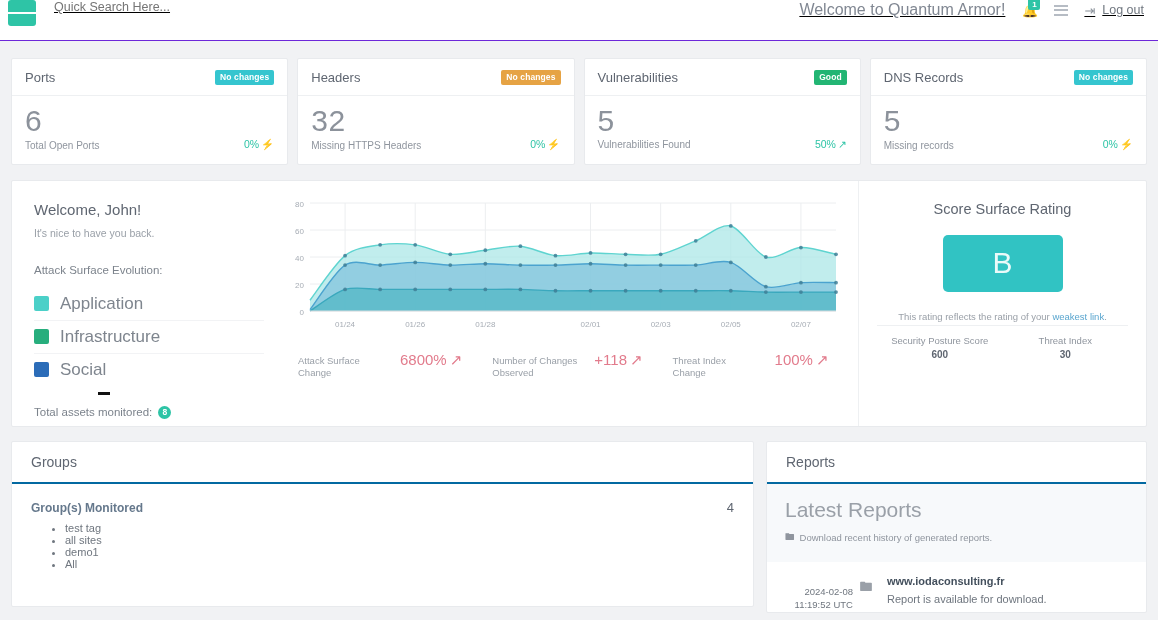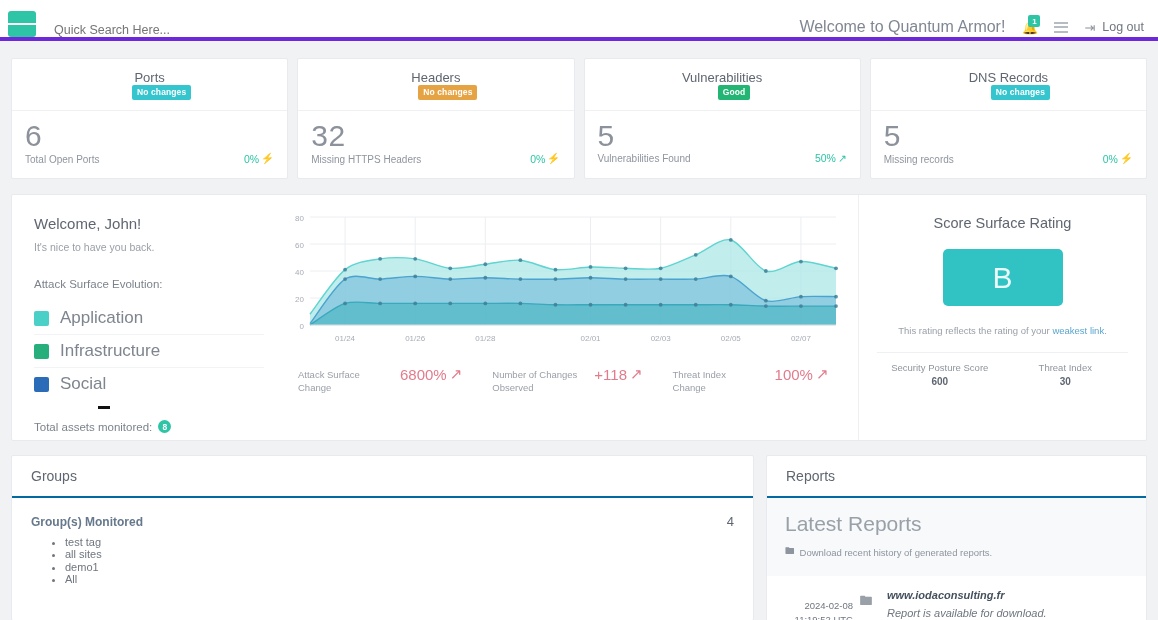--- a/index.html
+++ b/index.html
@@ -6,23 +6,24 @@
   html, body {
     width: 1158px; height: 620px;
     background: #f1f2f4;
     font-family: "Liberation Sans", sans-serif;
     overflow: hidden;
   }
 
   
   .topbar {
     height: 41px; background: #ffffff;
-    display: flex; align-items: flex-end;
-    border-bottom: 4px solid #6d28d9;
+    display: flex; align-items: flex-start;
+    border-bottom: 1px solid #6d28d9;
     position: relative;
+    text-decoration: underline;
   }
   .burger {
     width: 28px; height: 26px; margin-left: 8px;
     background: #2ec4a6; border-radius: 3px;
     display: flex; align-items: center; justify-content: center;
     cursor: pointer;
   }
   .burger span { display:block; width:13px; height:1.5px; background:#fff; margin:1.3px 0; }
   .search-input {
     border: none; outline: none; margin-left: 18px;
@@ -55,21 +56,21 @@
   
   .stats-row {
     display: flex; gap: 9px;
     padding: 17px 11px 0 11px;
   }
   .stat-card {
     flex: 1; background: #fff; border: 1px solid #e8eaed; border-radius: 2px;
   }
   .stat-head {
     display:flex; align-items:center; justify-content:space-between;
-    padding: 11px 13px 10px 13px; border-bottom: 1px solid #eef0f2; flex-direction: column;
+    padding: 11px 13px 10px 13px; border-bottom: 1px solid #eef0f2;
   }
   .stat-title { font-size: 13px; color: #5f6671; }
   .badge {
     font-size: 8.5px; color:#fff; border-radius: 2px;
     padding: 2px 5px 2.5px 5px; font-weight: 600; letter-spacing:.1px;margin-left:24px;
   }
   .badge.teal { background: #35c5cf; }
   .badge.amber { background: #e6a344; }
   .badge.green { background: #22b573; }
   .stat-body { padding: 9px 13px 13px 13px; }
@@ -123,54 +124,54 @@
   .rating-title { font-size: 14.5px; color:#5f6671; }
   .rating-box {
     width: 120px; height: 57px; margin: 18px auto 0 auto;
     background:#31c3c3; border-radius:5px;
     display:flex; align-items:center; justify-content:center;
     color:#eafaf9; font-size: 30px; font-weight: 400;
   }
   .rating-note { font-size: 9.5px; color:#9aa0a8; margin-top: 19px; }
   .rating-note a { color:#5aa6cf; text-decoration:none; }
   .rating-foot {
-    display:flex; margin-top: 16px; border-top:1px solid #eef0f2; padding-top: 9px;
+    display:flex; margin-top: 3px; border-top:1px solid #eef0f2; padding-top: 9px;
   }
   .rating-foot > div { flex:1; }
   .rf-label { font-size: 9.5px; color:#8f959e; }
   .rf-val { font-size: 10px; color:#5f6671; font-weight: 700; margin-top: 3px; }
 
   
   .bottom-row { display:flex; gap: 12px; padding: 14px 11px 0 11px; }
   .panel { background:#fff; border:1px solid #e8eaed; border-radius:2px; }
   .groups-panel { width: 743px; height: 166px; }
   .reports-panel { flex:1; }
   .panel-head {
     padding: 12px 15px 12px 19px; border-bottom:2px solid #0369a1;
     font-size: 14px; color:#5f6671;
   }
   .groups-body { padding: 16px 19px 0 19px; }
-  .groups-row { display:flex; align-items:center; justify-content:space-between; }
+  .groups-row { display:flex; align-items:flex-end; justify-content:space-between; }
   .groups-title { font-size: 12px; color:#65788c; font-weight:700; }
   .groups-count { font-size: 13px; color:#5f6671; }
   .groups-list { margin: 7px 0 0 34px; }
   .groups-list li { font-size: 11px; color:#6f767f; line-height: 1.12; }
 
   .reports-hero { background:#f7f9fb; padding: 14px 18px 16px 18px; }
   .reports-hero-title { font-size: 21px; color:#9aa0a8; font-weight: 300; }
   .reports-hero-sub { font-size: 9.5px; color:#8f959e; margin-top: 8px; display:flex; align-items:center; gap:5px; }
   .report-item { display:flex; padding: 13px 14px 0 14px; }
   .report-date {
     font-size: 9.5px; color:#6f767f; text-align:right;
     width: 72px; line-height: 1.45; padding-top: 10px;
   }
   .report-ico {
     width: 26px; text-align:center; font-size: 13px; color:#9aa0a8; padding-top: 2px;
   }
-  .report-meta { padding-left: 8px; font-style: italic; }
+  .report-meta { padding-left: 8px; }
   .report-host { font-size: 11px; color:#44505d; font-weight:700; }
   .report-desc { font-size: 11px; color:#6f767f; margin-top: 6px; }
 </style>
 </head>
 <body>
 
 <div class="topbar">
   <div class="burger">
     <span></span>
     <span></span>

